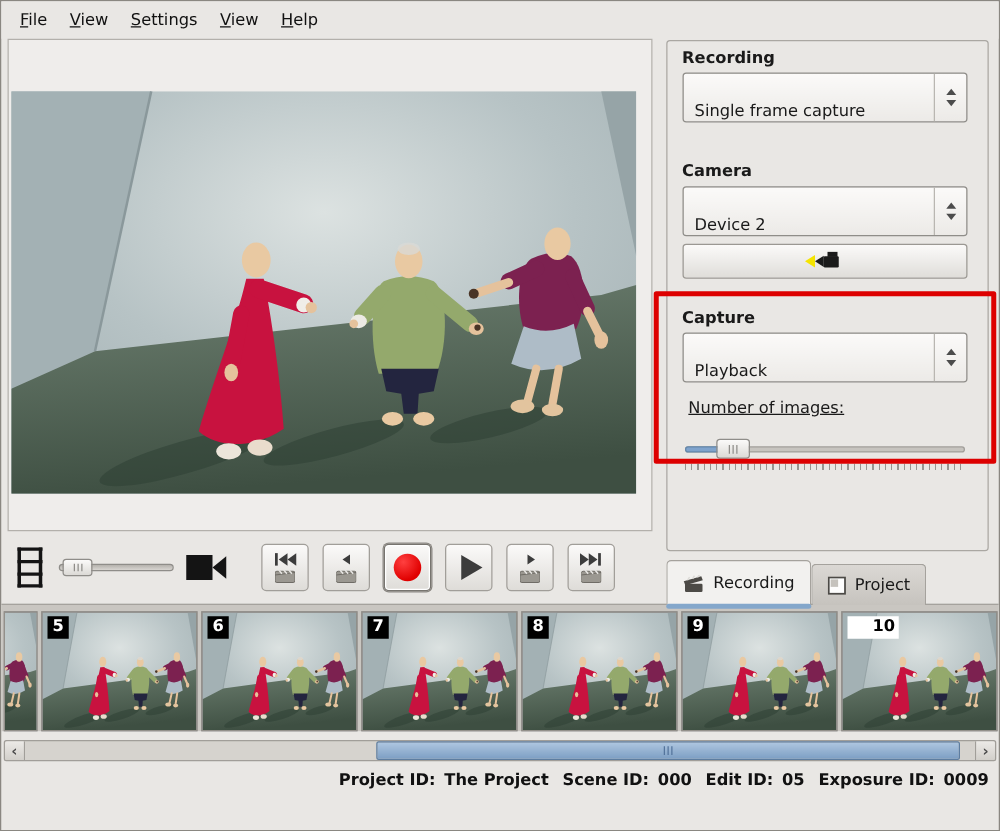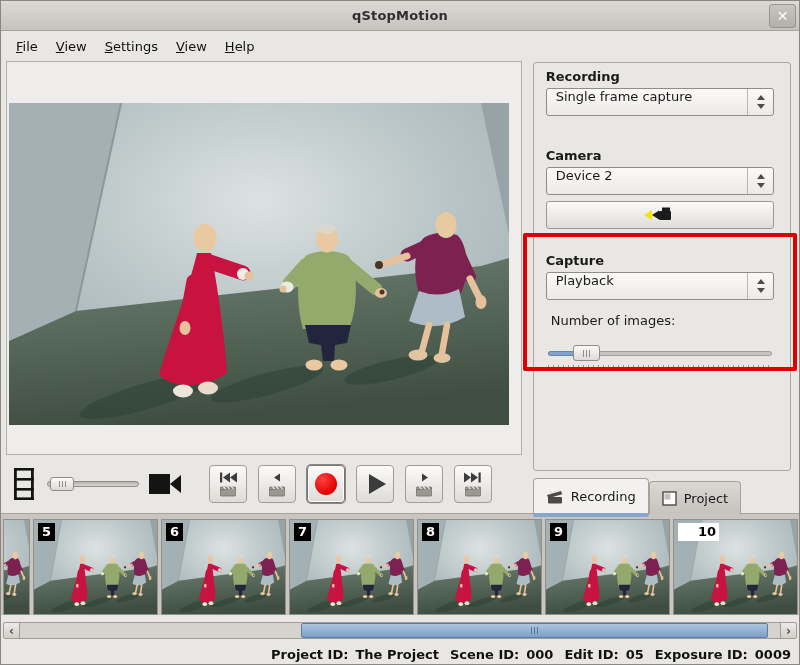--- a/index.html
+++ b/index.html
@@ -46,41 +46,41 @@
   }
   .camera-image { width: 500px; height: 322px; margin: 41px 0 0 2px; display:block; }
   
   .panel-frame {
     margin: 1px 8px 0 5px; height: 409px;
     border: 1px solid #aaa7a2; border-radius: 3px;
     background: #e9e7e4; padding: 6px 16px 0 12px;
   }
   .group-label { font-weight: bold; margin-bottom: 4px; }
   .combobox {
-    height: 28px; width: 100%;
+    height: 40px; width: 100%;
     background: linear-gradient(#fbfaf9, #eceae7);
     border: 1px solid #8f8d89; border-radius: 3px;
-    display: flex; align-items: flex-start;
+    display: flex; align-items: flex-end;
     padding-left: 9px; position: relative;
   }
   .combobox .spinner {
     position: absolute; right: 0; top: 0; bottom: 0; width: 26px;
     border-left: 1px solid #b9b6b1;
     display: flex; flex-direction: column; align-items: center; justify-content: center; gap: 4px;
   }
   .tri-up { width:0;height:0;border-left:4px solid transparent;border-right:4px solid transparent;border-bottom:5px solid #4c4c4c; }
   .tri-down { width:0;height:0;border-left:4px solid transparent;border-right:4px solid transparent;border-top:5px solid #4c4c4c; }
   .camera-btn {
     margin-top: 6px; height: 28px; width: 100%;
     background: linear-gradient(#fbfaf9, #dfddd9);
     border: 1px solid #9b9893; border-radius: 3px;
     display: flex; align-items: center; justify-content: center;
   }
   .capture-group { margin-top: 24px; }
-  .images-label { margin: 13px 0 17px 5px; }
+  .images-label { margin: 13px 0 17px 5px; text-decoration: underline; }
   .slider { margin-top: 13px; position: relative; height: 16px; }
   .slider .track {
     position: absolute; left: 2px; right: 2px; top: 6px; height: 5px;
     background: #c7c4bf; border: 1px solid #a19e99; border-radius: 3px;
   }
   .slider .fill {
     position: absolute; left: 2px; top: 6px; height: 5px; width: 14%;
     background: #7fa3cc; border: 1px solid #6488ac; border-radius: 3px 0 0 3px;
   }
   .slider .handle {
@@ -242,26 +242,20 @@
     <g id="mini-clapper">
       <rect x="0" y="2" width="16" height="9" rx="1.5" fill="#9b9891" stroke="#6f6c66" stroke-width="0.8"></rect>
       <path d="M0 5 L16 3" stroke="#6f6c66" stroke-width="0.8"></path>
       <path d="M3 1 l2.5 3 M7 1 l2.5 3 M11 1 l2.5 3" stroke="#e7e5e2" stroke-width="1.2"></path>
     </g>
   </defs>
 </svg>
 
 <div class="app">
 
-  <div class="titlebar">
-    <span class="title">qStopMotion</span>
-    <div class="close-btn">
-      <span>✕</span>
-    </div>
-  </div>
 
   <div class="menubar">
     <span class="menu-item">File</span>
     <span class="menu-item">View</span>
     <span class="menu-item">Settings</span>
     <span class="menu-item">View</span>
     <span class="menu-item">Help</span>
   </div>
 
   <div class="main">

